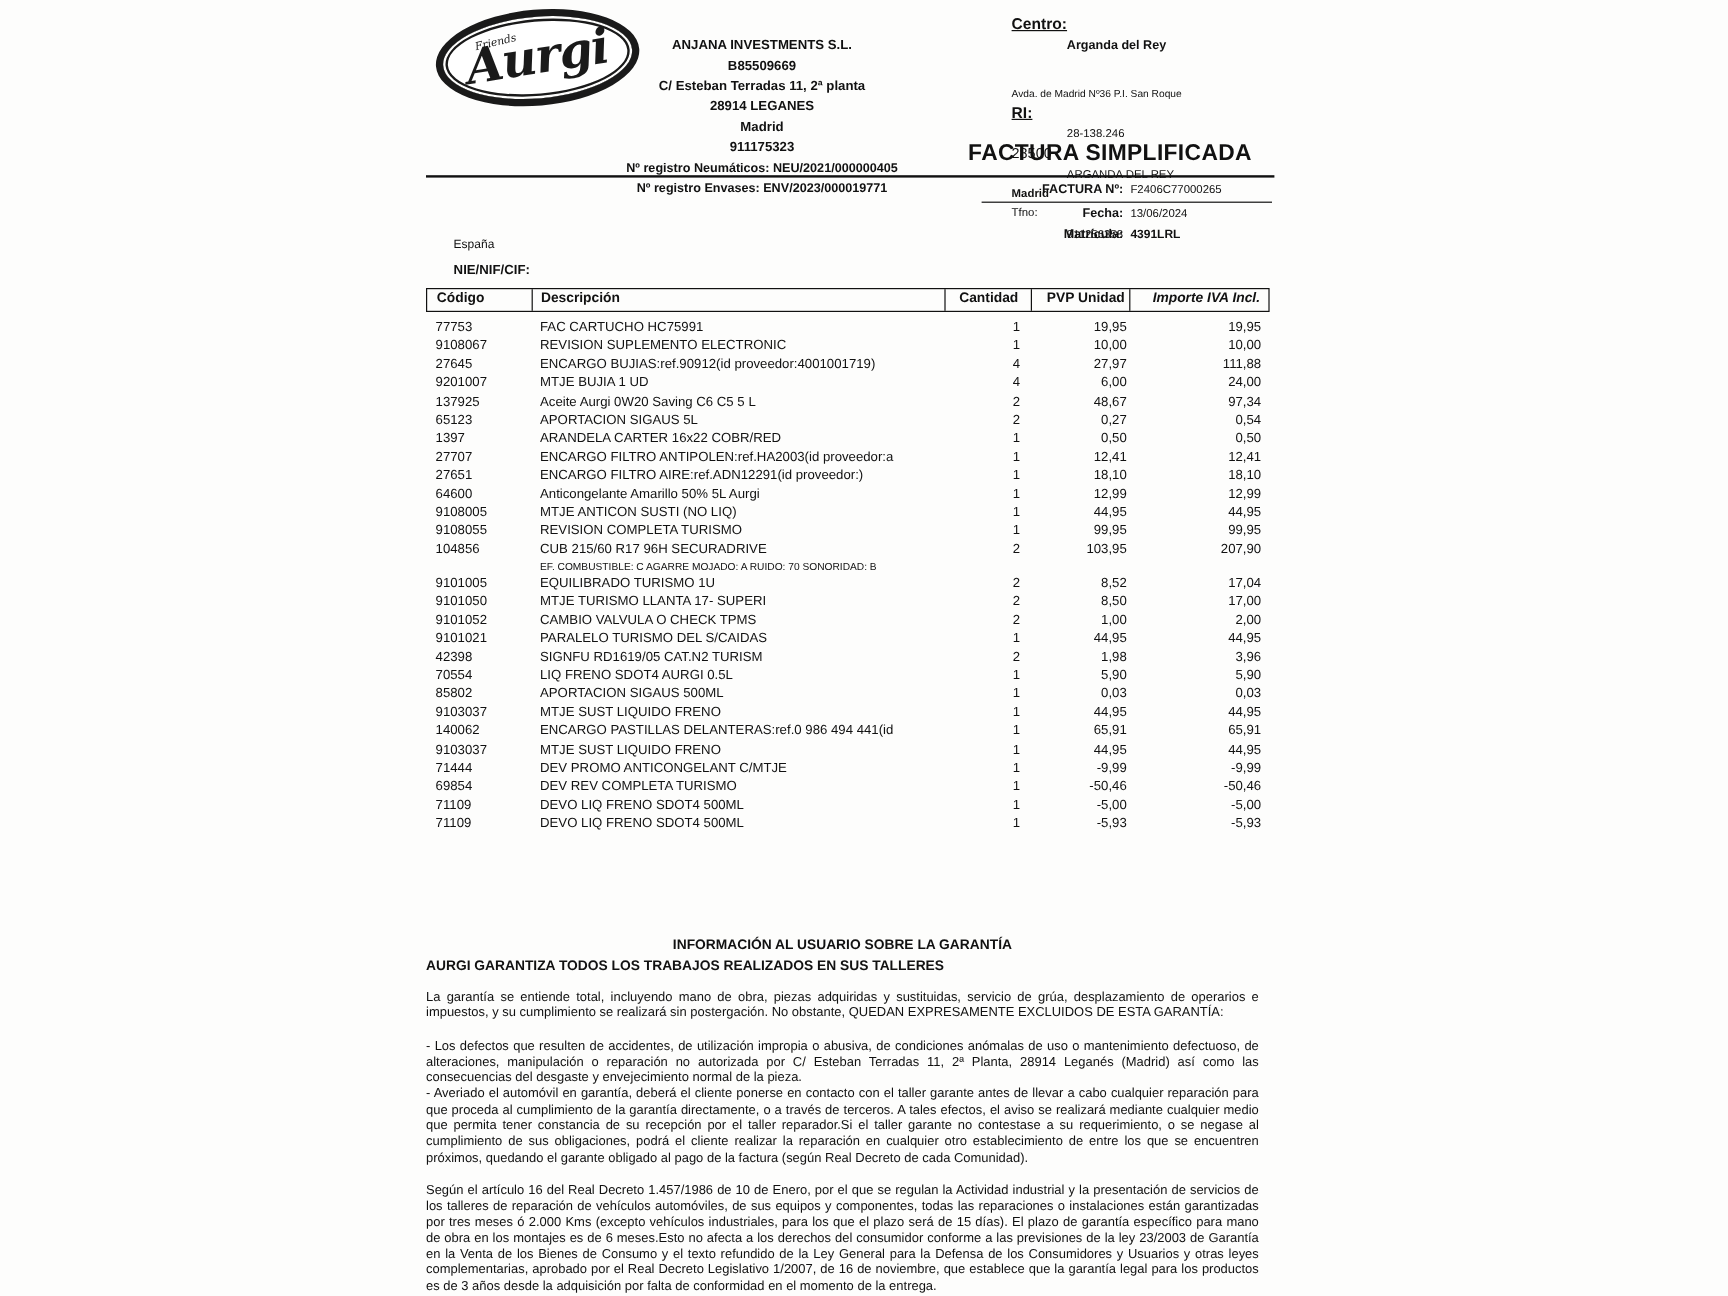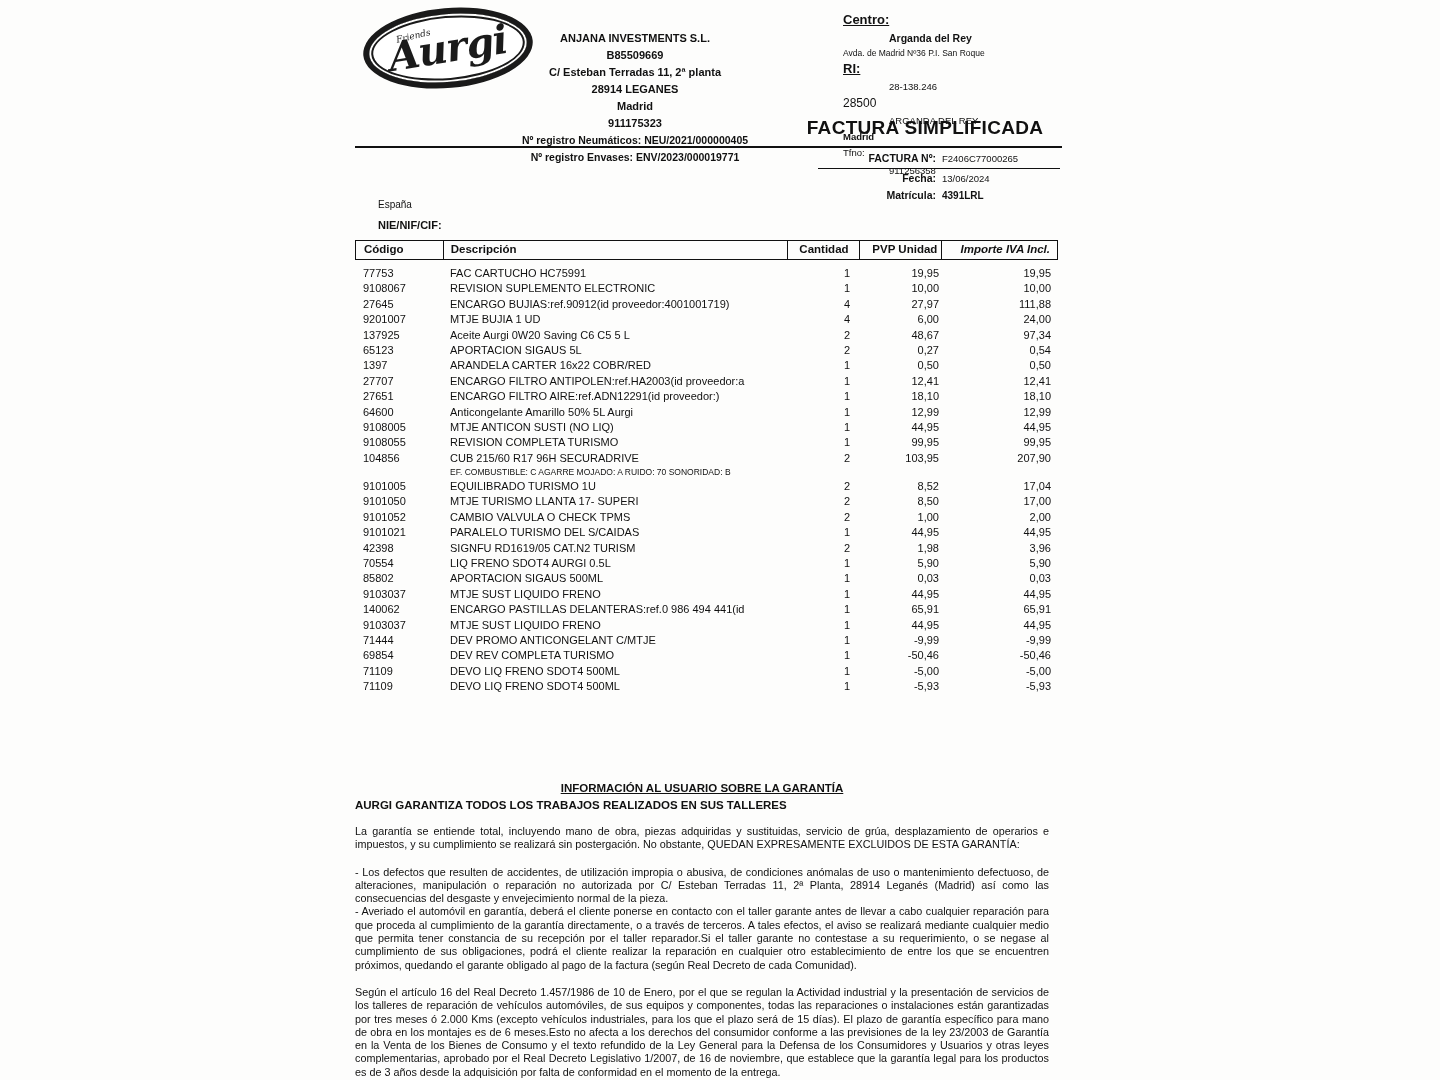--- a/index.html
+++ b/index.html
@@ -29,21 +29,21 @@
   .company { position:absolute; left:505px; top:12px; width:260px; text-align:center;margin-top:18px; }
   .company div { font-size:11px; font-weight:bold; line-height:17px; }
   .company .reg { font-size:10.5px; }
   
   .centro { position:absolute; left:843px; top:12px; width:230px; }
   .centro .row { display:flex; line-height:16px; }
   .centro .lbl { width:46px; font-size:13px; font-weight:bold; }
   .centro .lbl.u { text-decoration:underline; }
   .centro .val { font-size:9.5px;margin-top:18px; }
   .centro .val.b { font-weight:bold; font-size:10.5px; }
-  .centro .addr { font-size:8.5px; line-height:15px; }
+  .centro .addr { font-size:8.5px; line-height:15px;margin-top:25px; }
   
   .fac-title { position:absolute; left:790px; top:117px; width:270px; text-align:center;
     font-size:19px; font-weight:bold; letter-spacing:0.3px; }
   .hrule { position:absolute; left:355px; top:146px; width:707px; height:2px; background:#111; }
   .meta { position:absolute; left:818px; top:150px; width:242px; }
   .meta .row { display:flex; line-height:16px; align-items:baseline; }
   .meta .row.boxed { border-bottom:1.5px solid #111; padding-bottom:1px; margin-bottom:1px; }
   .meta .lbl { flex:1; text-align:right; font-size:10.5px; font-weight:bold; padding-right:6px; }
   .meta .val { width:118px; font-size:9.5px; }
   .meta .val.b { font-weight:bold; font-size:10px; }
@@ -58,21 +58,21 @@
   .c-cod { width:88px; padding-left:8px; }
   .c-desc { width:345px; padding-left:7px; }
   .c-qty { width:72px; text-align:right; padding-right:10px; }
   .c-pvp { width:83px; text-align:right; padding-right:4px; }
   .c-imp { width:115px; text-align:right; padding-right:7px; }
   .tbody { padding-top:6px; }
   .trow { display:flex; font-size:11px; height:15.4px; line-height:15.4px; }
   .tnote { font-size:8.5px; height:13px; line-height:13px; padding-left:95px; }
   
   .warranty { position:absolute; left:355px; top:782px; width:694px; }
-  .w-title { text-align:center; font-weight:bold; font-size:11.5px;text-decoration:underline; }
+  .w-title { text-align:center; font-weight:bold; font-size:11.5px; }
   .w-sub { margin-top:5px; font-weight:bold; font-size:11.5px; }
   .w-p { margin-top:14px; font-size:10.8px; line-height:13.3px; text-align:justify; }
   .w-p + .w-p0 { margin-top:0; }
   .w-p0 { font-size:10.8px; line-height:13.3px; text-align:justify; }
 </style>
 </head>
 <body>
 
 <div class="page">
 

